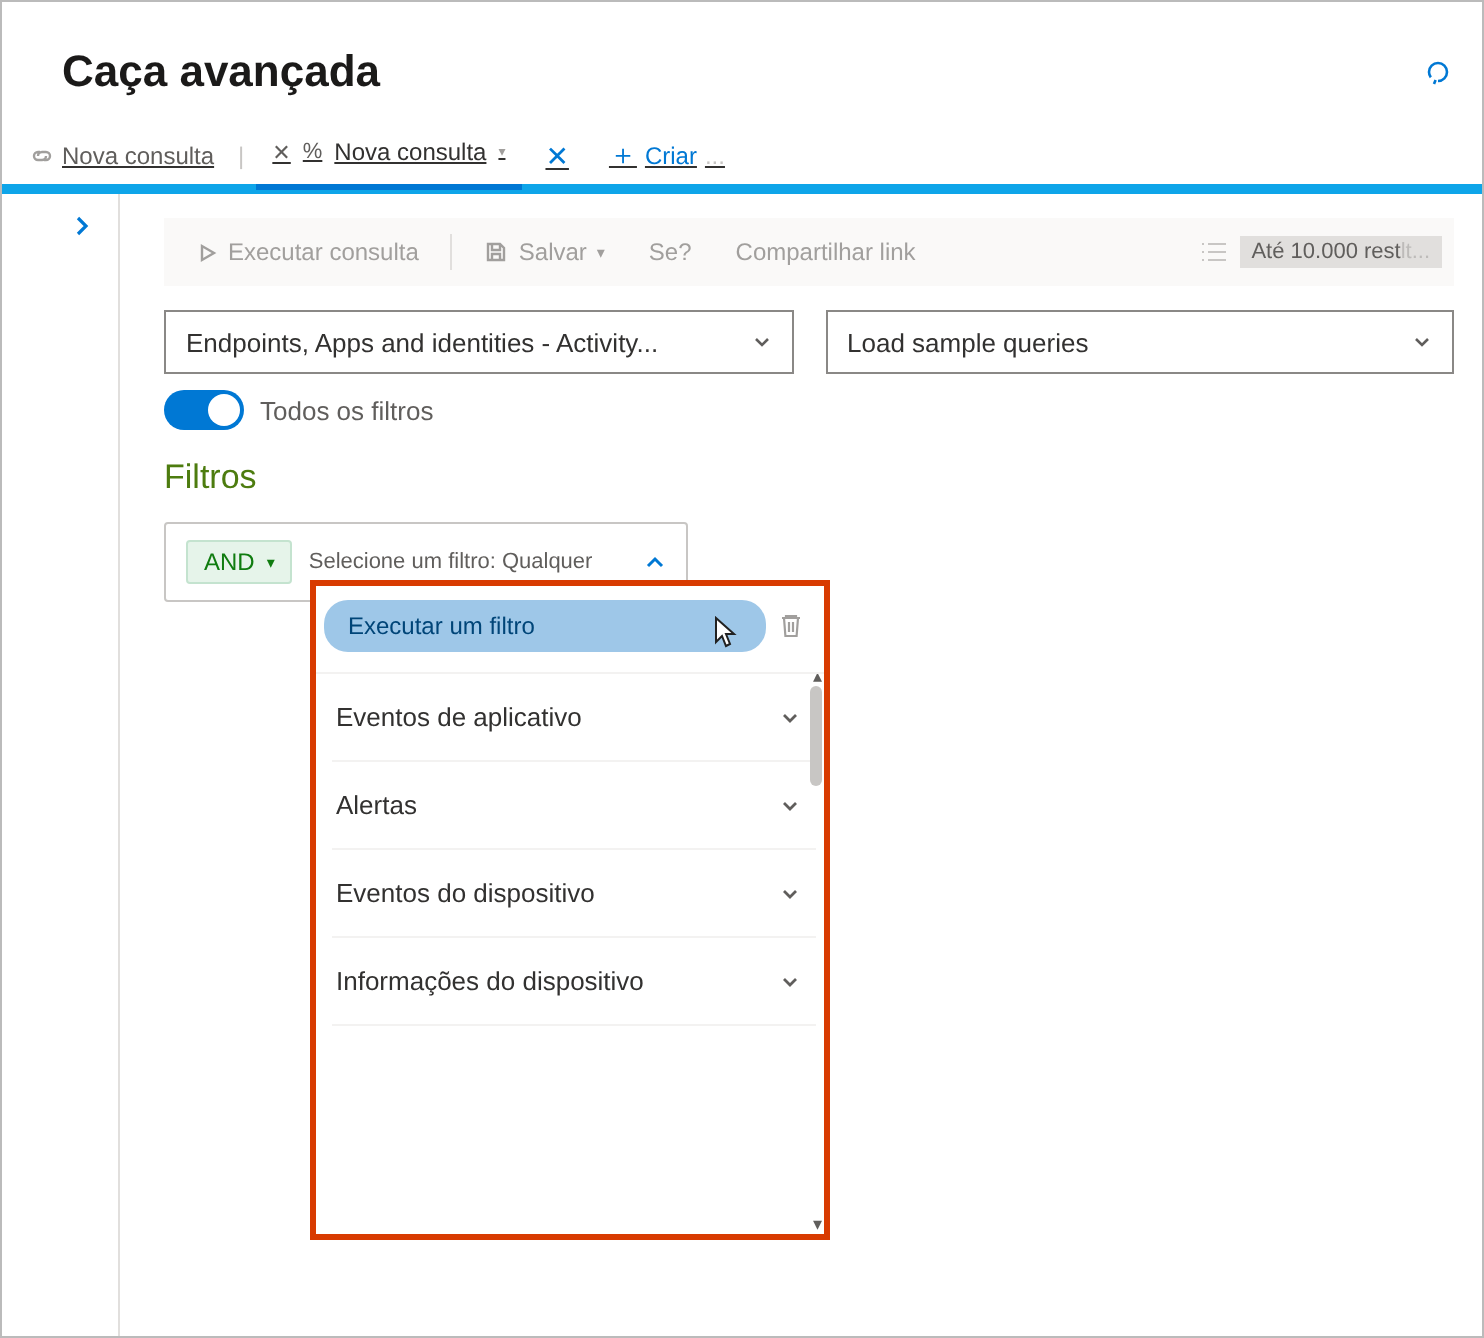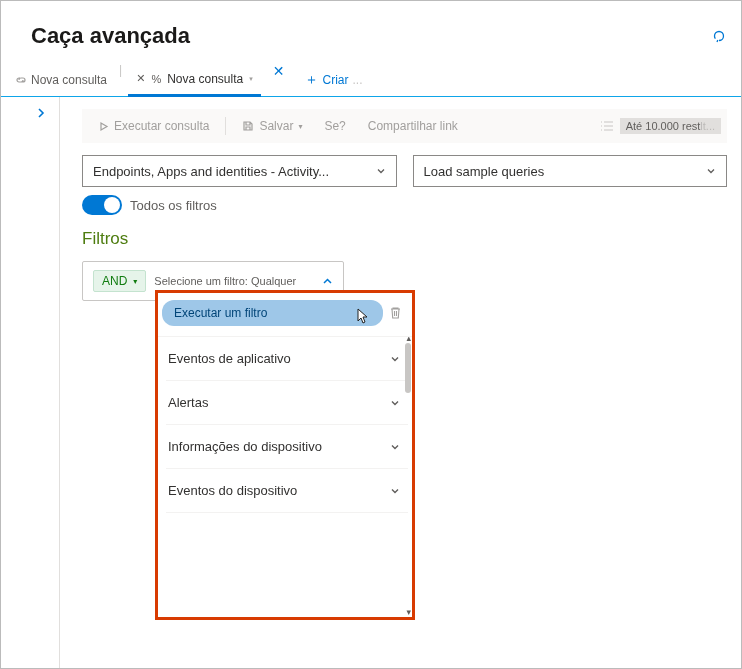--- a/index.html
+++ b/index.html
@@ -25,25 +25,27 @@
     font-weight: 600;
     color: #1b1a19;
   }
   .help-icon {
     margin-right: 14px;
     color: #0078d4;
     font-size: 16px;
   }
   .tabbar {
     display: flex;
-    border-bottom: 1px solid #0ea5e9;
+    align-items: center;
+    border-bottom: 5px solid #0ea5e9;
     padding: 0 8px 0 8px;
     gap: 4px;
     height: 34px;
     font-size: 12px;
+    text-decoration: underline;
   }
   .tab-static {
     display: flex;
     align-items: center;
     gap: 4px;
     padding: 0 6px;
     color: #605e5c;
   }
   .tab-sep { color: #c8c6c4; padding: 0 2px; }
   .tab-active {
@@ -454,33 +456,33 @@
         </div>
         <div class="opt">
           <span>Alertas</span>
           <span class="chev">
               <svg width="10" height="10" viewBox="0 0 10 10">
                 <path fill="none" stroke="#605e5c" stroke-width="1.4" d="M2 3.5l3 3 3-3"></path>
               </svg>
             </span>
         </div>
         <div class="opt">
+          <span>Eventos do dispositivo</span>
+          <span class="chev">
+              <svg width="10" height="10" viewBox="0 0 10 10">
+                <path fill="none" stroke="#605e5c" stroke-width="1.4" d="M2 3.5l3 3 3-3"></path>
+              </svg>
+            </span>
+        </div>
+        <div class="opt">
           <span>Informações do dispositivo</span>
           <span class="chev">
               <svg width="10" height="10" viewBox="0 0 10 10">
                 <path fill="none" stroke="#605e5c" stroke-width="1.4" d="M2 3.5l3 3 3-3"></path>
               </svg>
             </span>
         </div>
-        <div class="opt">
-          <span>Eventos do dispositivo</span>
-          <span class="chev">
-              <svg width="10" height="10" viewBox="0 0 10 10">
-                <path fill="none" stroke="#605e5c" stroke-width="1.4" d="M2 3.5l3 3 3-3"></path>
-              </svg>
-            </span>
-        </div>
         <span class="scroll-arrow-dn">▾</span>
       </div>
     </div>
 
   </div>
 </div>
 
 </body></html>

